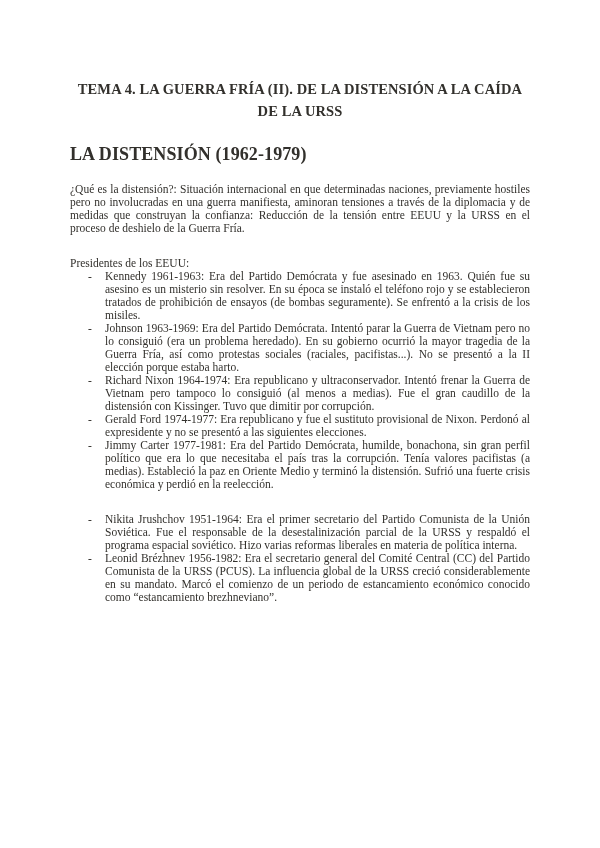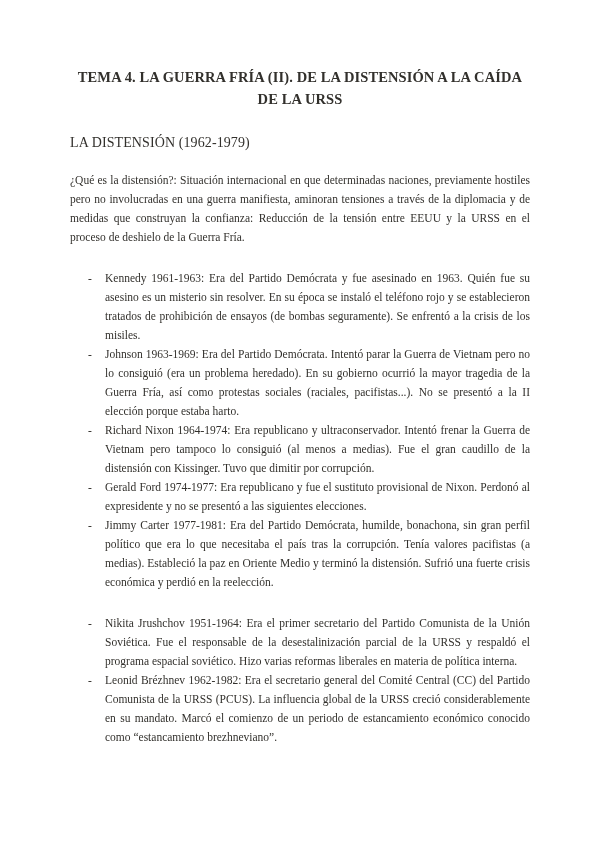--- a/index.html
+++ b/index.html
@@ -17,34 +17,34 @@
     padding: 66px 70px 0 70px;
     font-family: "Liberation Serif", "DejaVu Serif", serif;
     color: #32302c;
     overflow: hidden;
   }
   .doc-title {
     font-size: 14.5px;
     font-weight: bold;
     text-align: center;
     line-height: 22px;
-    margin: 0 auto;
+    margin: 12px auto;
     max-width: 466px;
     letter-spacing: 0.1px;
   }
   .section-heading {
-    font-size: 14px;
-    font-weight: normal;
+    font-size: 18px;
+    font-weight: bold;
     line-height: 17px;
     margin: 24px 0 0 0;
     letter-spacing: 0.1px;
   }
   .body-text {
     font-size: 11.5px;
-    line-height: 19px;
+    line-height: 13px;
   }
   .intro {
     margin: 20px 0 0 0;
     text-align: justify;
   }
   .list-block {
     margin: 22px 0 0 0;
   }
   .list-label {
     margin: 0;
@@ -68,20 +68,21 @@
 
 <div class="page">
 
   <h1 class="doc-title">TEMA 4. LA GUERRA FRÍA (II). DE LA DISTENSIÓN A LA CAÍDA DE LA URSS</h1>
 
   <h2 class="section-heading">LA DISTENSIÓN (1962-1979)</h2>
 
   <p class="body-text intro">¿Qué es la distensión?: Situación internacional en que determinadas naciones, previamente hostiles pero no involucradas en una guerra manifiesta, aminoran tensiones a través de la diplomacia y de medidas que construyan la confianza: Reducción de la tensión entre EEUU y la URSS en el proceso de deshielo de la Guerra Fría.</p>
 
   <div class="list-block body-text">
+    <p class="list-label">Presidentes de los EEUU:</p>
     <div class="bullet">
       <span class="bullet-marker">-</span>
       <span class="bullet-text">Kennedy 1961-1963: Era del Partido Demócrata y fue asesinado en 1963. Quién fue su asesino es un misterio sin resolver. En su época se instaló el teléfono rojo y se establecieron tratados de prohibición de ensayos (de bombas seguramente). Se enfrentó a la crisis de los misiles.</span>
     </div>
     <div class="bullet">
       <span class="bullet-marker">-</span>
       <span class="bullet-text">Johnson 1963-1969: Era del Partido Demócrata. Intentó parar la Guerra de Vietnam pero no lo consiguió (era un problema heredado). En su gobierno ocurrió la mayor tragedia de la Guerra Fría, así como protestas sociales (raciales, pacifistas...). No se presentó a la II elección porque estaba harto.</span>
     </div>
     <div class="bullet">
       <span class="bullet-marker">-</span>
@@ -97,17 +98,17 @@
     </div>
   </div>
 
   <div class="list-block body-text">
     <div class="bullet">
       <span class="bullet-marker">-</span>
       <span class="bullet-text">Nikita Jrushchov 1951-1964: Era el primer secretario del Partido Comunista de la Unión Soviética. Fue el responsable de la desestalinización parcial de la URSS y respaldó el programa espacial soviético. Hizo varias reformas liberales en materia de política interna.</span>
     </div>
     <div class="bullet">
       <span class="bullet-marker">-</span>
-      <span class="bullet-text">Leonid Brézhnev 1962-1982: Era el secretario general del Comité Central (CC) del Partido Comunista de la URSS (PCUS). La influencia global de la URSS creció considerablemente en su mandato. Marcó el comienzo de un periodo de estancamiento económico conocido como “estancamiento brezhneviano”.</span>
+      <span class="bullet-text">Leonid Brézhnev 1956-1982: Era el secretario general del Comité Central (CC) del Partido Comunista de la URSS (PCUS). La influencia global de la URSS creció considerablemente en su mandato. Marcó el comienzo de un periodo de estancamiento económico conocido como “estancamiento brezhneviano”.</span>
     </div>
   </div>
 
 </div>
 
 </body></html>

